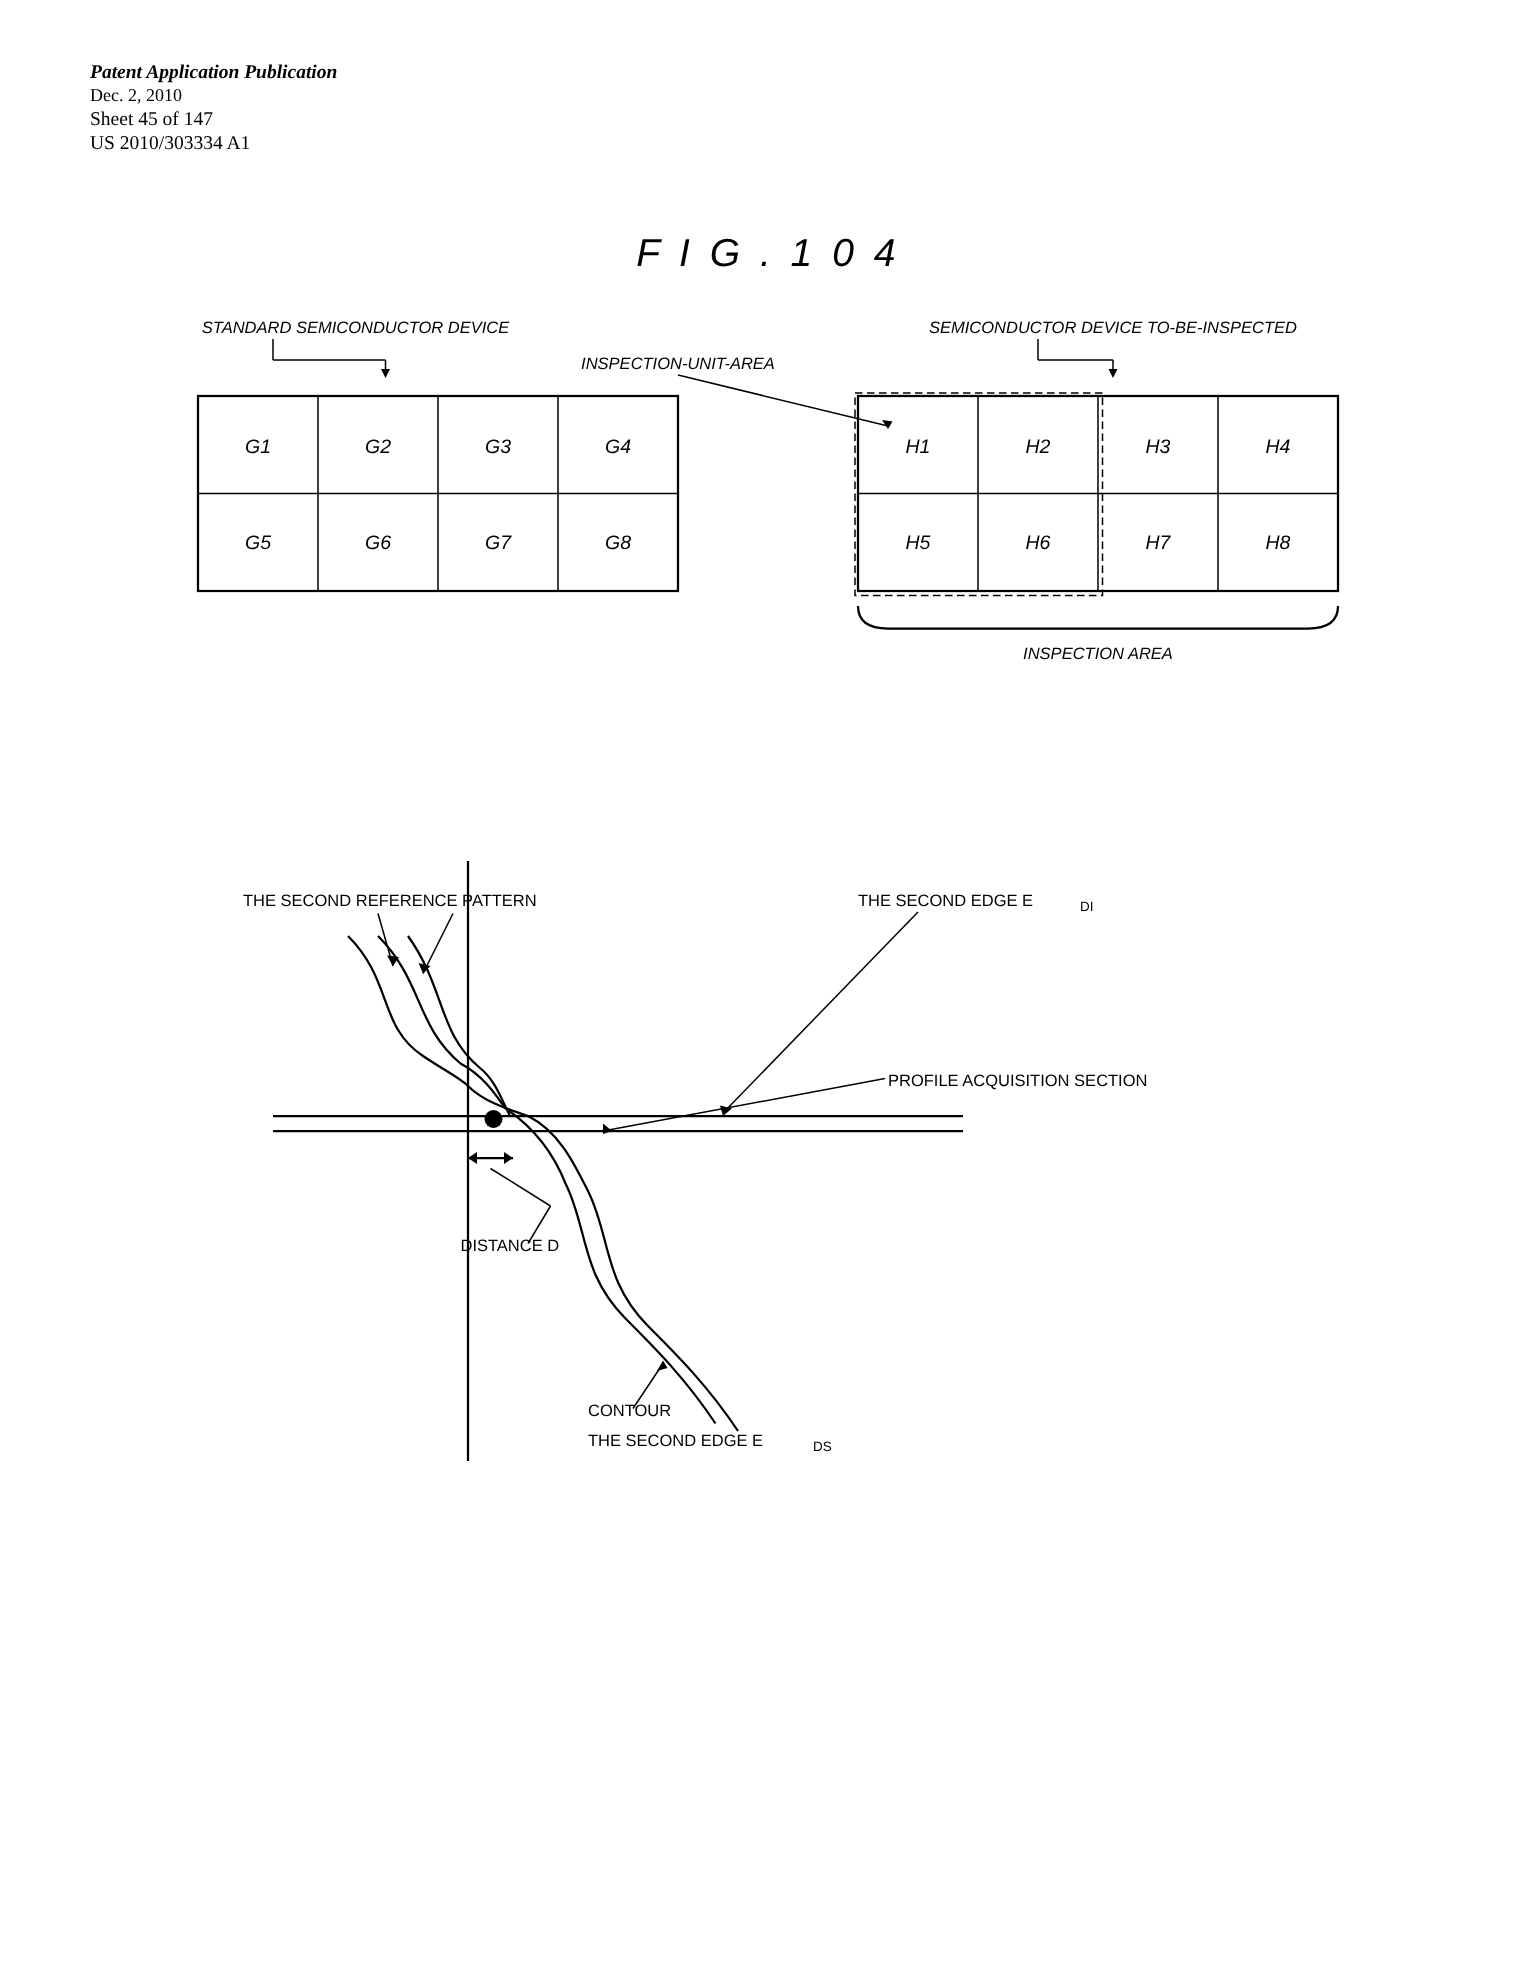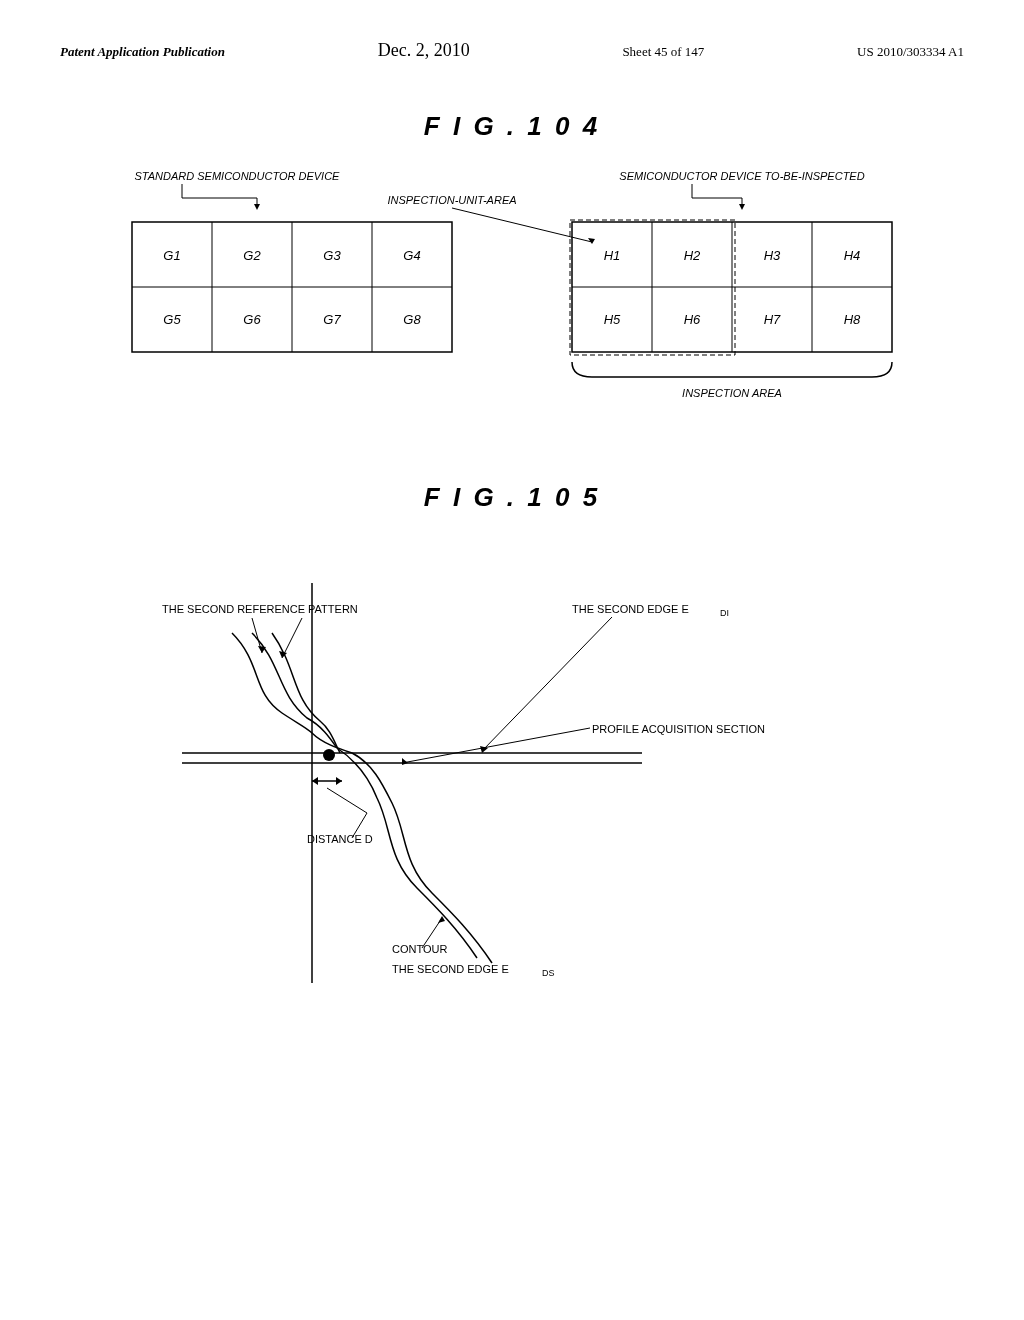--- a/index.html
+++ b/index.html
@@ -19,38 +19,39 @@
       padding: 40px 60px;
     }
 
     
     .header {
       display: flex;
       justify-content: space-between;
       align-items: baseline;
       font-size: 13px;
       margin-bottom: 10px;
+      flex-direction: column;
     }
     .header-left {
       font-weight: bold;
       font-style: italic;
     }
     .header-center {
-      font-size: 18px;
+      font-size: 12px;
     }
     .header-right {
       font-size: 13px;
       text-align: center;
     }
 
     
     .fig-title {
       font-family: Arial, sans-serif;
       font-size: 26px;
-      font-weight: bold;
+      font-weight: normal;
       font-style: italic;
       letter-spacing: 3px;
       text-align: center;
       margin-bottom: 20px;
     }
   </style>
 </head>
 <body>
 
 <div class="page">
@@ -124,21 +125,20 @@
 
         <rect x="488" y="58" width="165" height="135" fill="none" stroke="#000" stroke-width="1" stroke-dasharray="5,3"></rect>
 
         <path d="M 490 200 Q 490 215 510 215 L 790 215 Q 810 215 810 200" fill="none" stroke="#000" stroke-width="1.5"></path>
         <text x="650" y="235" font-size="11" font-family="Arial,sans-serif" text-anchor="middle">INSPECTION AREA</text>
       </svg>
     </div>
   </div>
 
   <div style="margin-top: 20px;">
-    <div class="fig-title">F I G . 1 0 5</div>
 
     <div style="position:relative; width:860px; margin:0 auto; height:500px;">
       <svg style="position:absolute;top:0;left:0;width:100%;height:100%;overflow:visible;">
 
         <line x1="230" y1="50" x2="230" y2="450" stroke="#000" stroke-width="1.5"></line>
 
         <line x1="100" y1="220" x2="560" y2="220" stroke="#000" stroke-width="1.5"></line>
         <line x1="100" y1="230" x2="560" y2="230" stroke="#000" stroke-width="1.5"></line>
 
         <path d="M 150 100 C 180 130, 170 160, 200 180 C 215 190, 225 195, 230 200 C 240 210, 255 215, 270 220" fill="none" stroke="#000" stroke-width="1.5"></path>

